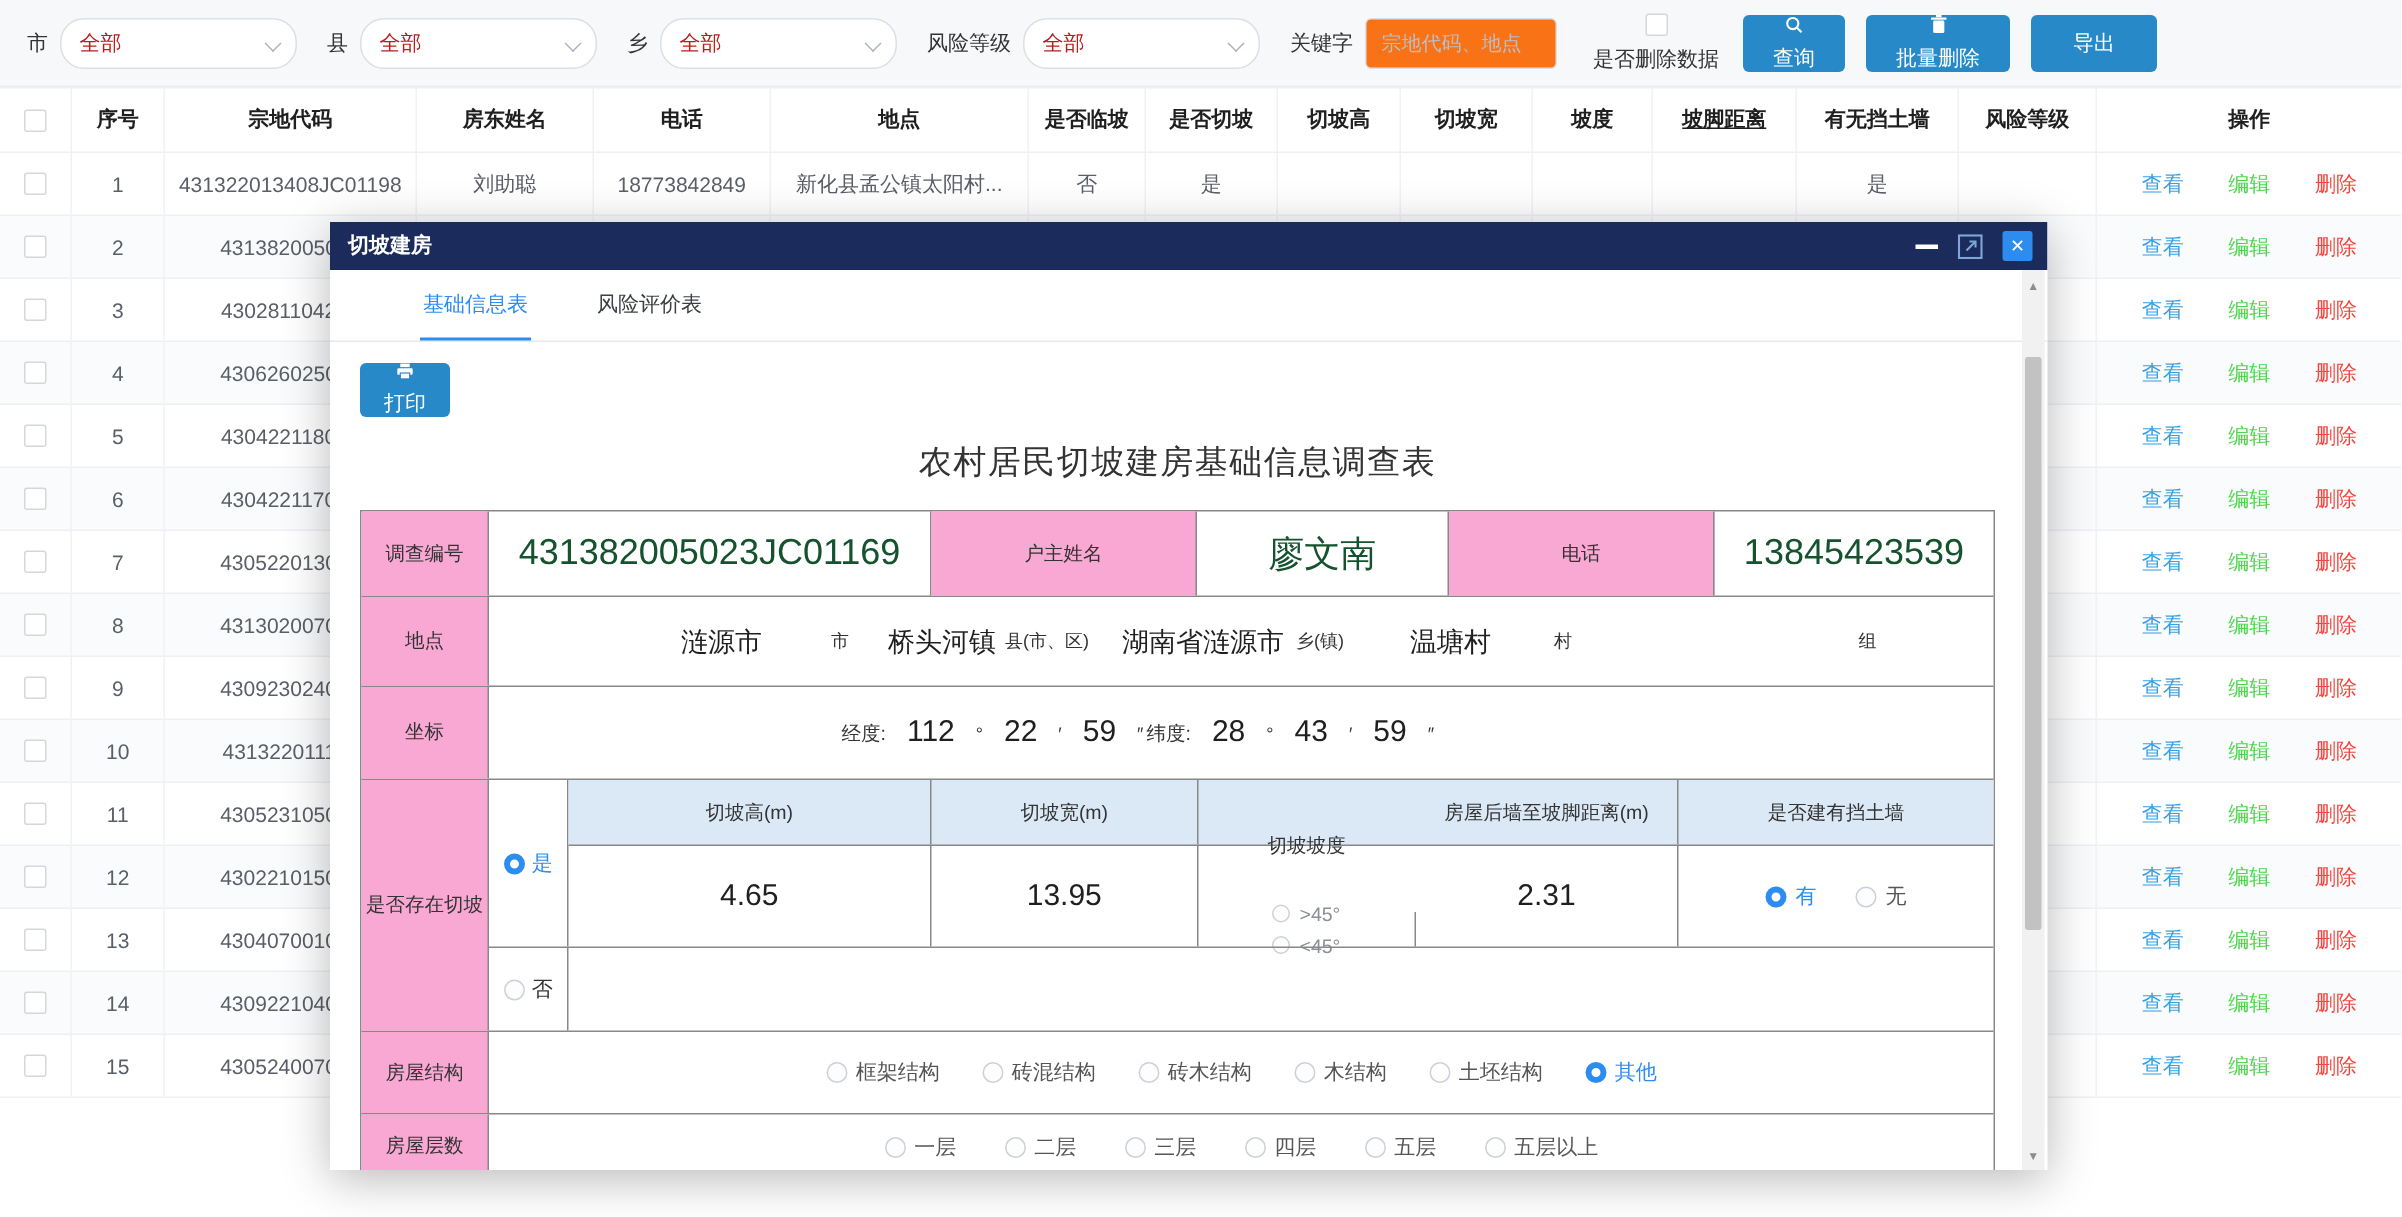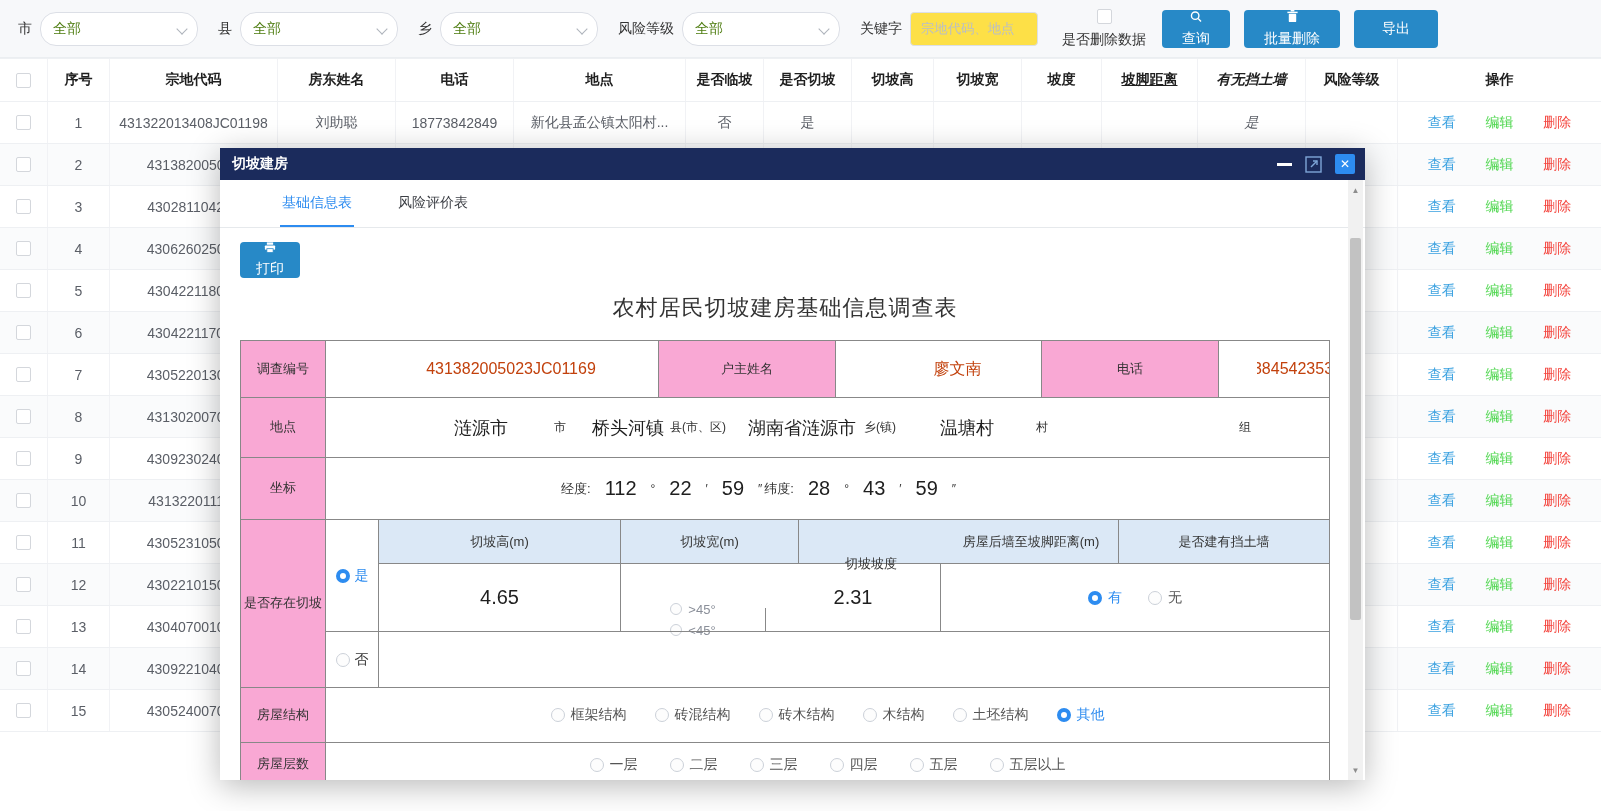--- a/index.html
+++ b/index.html
@@ -4,44 +4,44 @@
 <style>
   * { margin:0; padding:0; box-sizing:border-box; }
   html,body { width:1601px; height:811px; background:#fff; overflow:hidden;
     font-family:"Liberation Sans","DejaVu Sans",sans-serif; font-size:14px; color:#333; }
 
   
   .filter-bar { height:58px; background:#f7f8fa; border-bottom:1px solid #ebeef1;
     display:flex; align-items:center; padding:0 14px 0 18px; }
   .f-label { color:#333; margin-right:8px; white-space:nowrap; }
   .select { position:relative; width:158px; height:34px; background:#fff; border:1px solid #dcdfe6;
-    border-radius:16px; display:flex; align-items:center; padding:0 26px 0 12px; color:#4d7c0f; margin-right:20px; }
+    border-radius:16px; display:flex; align-items:center; padding:0 26px 0 12px; color:#b91c1c; margin-right:20px; }
   .chev { position:absolute; right:11px; top:12px; width:8px; height:8px;
     border-right:1.5px solid #aeb3bb; border-bottom:1.5px solid #aeb3bb; transform:rotate(45deg); }
-  .kw-input { width:128px; height:34px; background:#fde047; border:1px solid #dcdfe6; border-radius:4px;
+  .kw-input { width:128px; height:34px; background:#f97316; border:1px solid #dcdfe6; border-radius:4px;
     padding:0 10px; color:#333; margin-right:24px; }
   .kw-input::placeholder { color:#b9bec7; }
   .cbx { display:inline-block; width:15px; height:15px; border:1px solid #d4d7dc; border-radius:2px; background:#fff; }
   .del-check { display:flex; align-items:center; gap:7px; margin-right:16px; white-space:nowrap;flex-direction:column; }
   .btn { height:38px; border:none; border-radius:4px; background:#2789c7; color:#fff; font-size:14px;
     display:inline-flex; align-items:center; justify-content:center; gap:7px; cursor:pointer; padding:0 20px;flex-direction:column; }
   .btn + .btn { margin-left:14px; }
 
   
   .table { width:1601px; }
   .thead { display:flex; height:44px; border-top:1px solid #eef0f3; border-bottom:1px solid #eef0f3;
     align-items:center; font-weight:bold; color:#1f1f1f; }
   .trow { display:flex; height:42px; border-bottom:1px solid #eef0f3; align-items:center; color:#5a5e66; background:#fff; }
   .trow.alt { background:#fafbfc; }
   .tcell { height:100%; display:flex; align-items:center; justify-content:center;
     border-right:1px solid #f1f2f5; overflow:hidden; white-space:nowrap; }
   .tcell:last-child { border-right:none;text-align:center; }
   .c0{width:48px;} .c1{width:62px;} .c2{width:168px;} .c3{width:118px;} .c4{width:118px;}
   .c5{width:172px; justify-content:center;} .c6{width:78px;} .c7{width:88px;} .c8{width:82px;}
-  .c9{width:88px;} .c10{width:80px;} .c11{width:96px;text-decoration:underline;} .c12{width:108px;font-style:italic;} .c13{width:92px;}
+  .c9{width:88px;} .c10{width:80px;} .c11{width:96px;text-decoration:underline;} .c12{width:108px;} .c13{width:92px;}
   .c14{flex:1; justify-content:space-evenly;}
   .lnk { cursor:pointer; }
   .lnk.view{ color:#3aa1e0; } .lnk.edit{ color:#4cd64c; } .lnk.del{ color:#f4453e; }
 
   
   .modal { position:absolute; left:220px; top:148px; width:1145px; height:632px; background:#fff;
     box-shadow:0 6px 30px rgba(0,0,0,.28); z-index:20; overflow:hidden; }
   .m-head { height:32px; background:#1b2b5c; display:flex; align-items:center; padding:0 10px 0 12px; }
   .m-title { color:#fff; font-weight:bold; font-size:14px; flex:1; }
   .m-ctl { display:flex; align-items:center; gap:13px; }
@@ -56,21 +56,21 @@
   .form-title { width:1090px; text-align:center; font-size:22px; color:#333; margin:15px 0 17px; letter-spacing:1px; }
 
   
   .form { width:1090px; border:1px solid #888; }
   .frow { display:flex; border-top:1px solid #888; }
   .frow:first-child { border-top:none; }
   .fcell { display:flex; align-items:center; justify-content:center; border-right:1px solid #888; overflow:hidden; }
   .fcell.last { border-right:none; }
   .lblc { background:#f9a8d4; font-size:13px; color:#333; text-align:center; line-height:1.3; }
   .w-lbl { width:85px; flex:none; }
-  .big { font-size:16px; color:#c2410c;margin-left:38px; }
+  .big { font-size:24px; color:#14532d; }
   .r-a { height:56px; } .r-b { height:60px; } .r-c { height:62px; }
   .loc-line { flex:1; display:flex; align-items:center; }
   .loc-v { font-size:18px; color:#1f1f1f; }
   .loc-s { font-size:12px; color:#333; }
   .coord-line { flex:1; display:flex; align-items:center; justify-content:center; gap:0; }
   .coord-lab { font-size:13px; color:#333; }
   .coord-num { font-size:20px; color:#1f1f1f; margin:0 14px; }
   .coord-sym { font-size:12px; color:#333; }
   
   .cut-right { flex:1; display:flex; flex-direction:column; }
@@ -608,20 +608,21 @@
             <div class="cut-sub">
               <div class="sub-head">
                 <div class="sc s1">切坡高(m)</div>
                 <div class="sc s2">切坡宽(m)</div>
                 <div class="sc s3">切坡坡度</div>
                 <div class="sc s4">房屋后墙至坡脚距离(m)</div>
                 <div class="sc s5 last">是否建有挡土墙</div>
               </div>
               <div class="sub-vals">
                 <div class="sc s1">4.65</div>
+                <div class="sc s2">13.95</div>
                 <div class="sc s3">
                   <div class="slope-opts">
                     <span class="slope-opt">
                         <span class="radio sm"></span>
                         <span>&gt;45°</span>
                       </span>
                     <span class="slope-opt">
                         <span class="radio sm"></span>
                         <span>&lt;45°</span>
                       </span>

